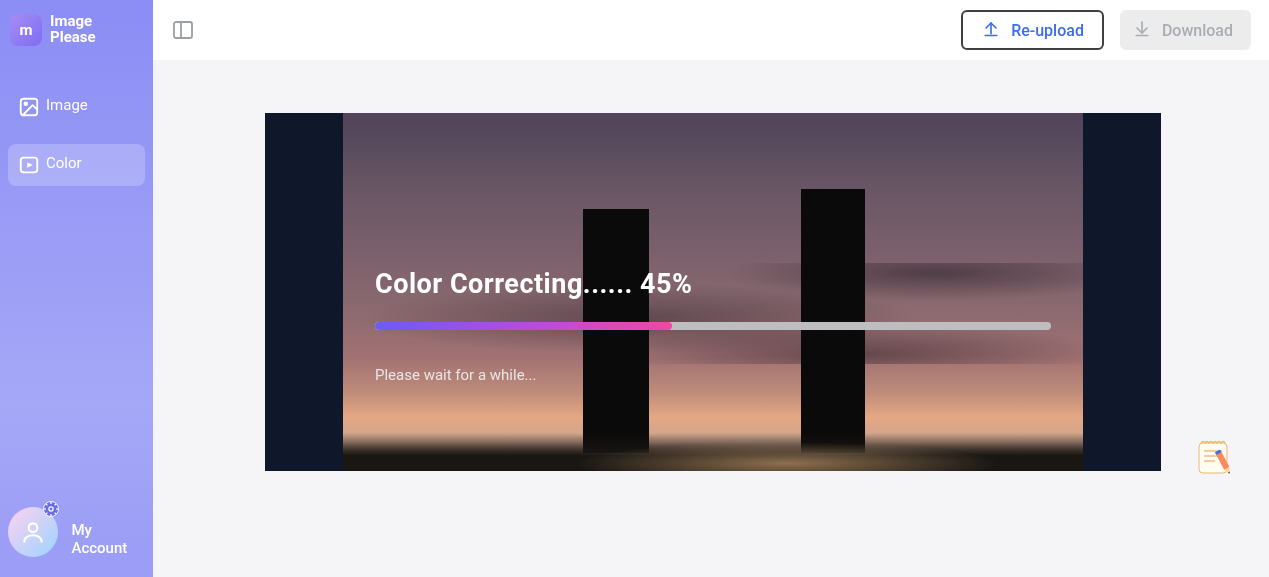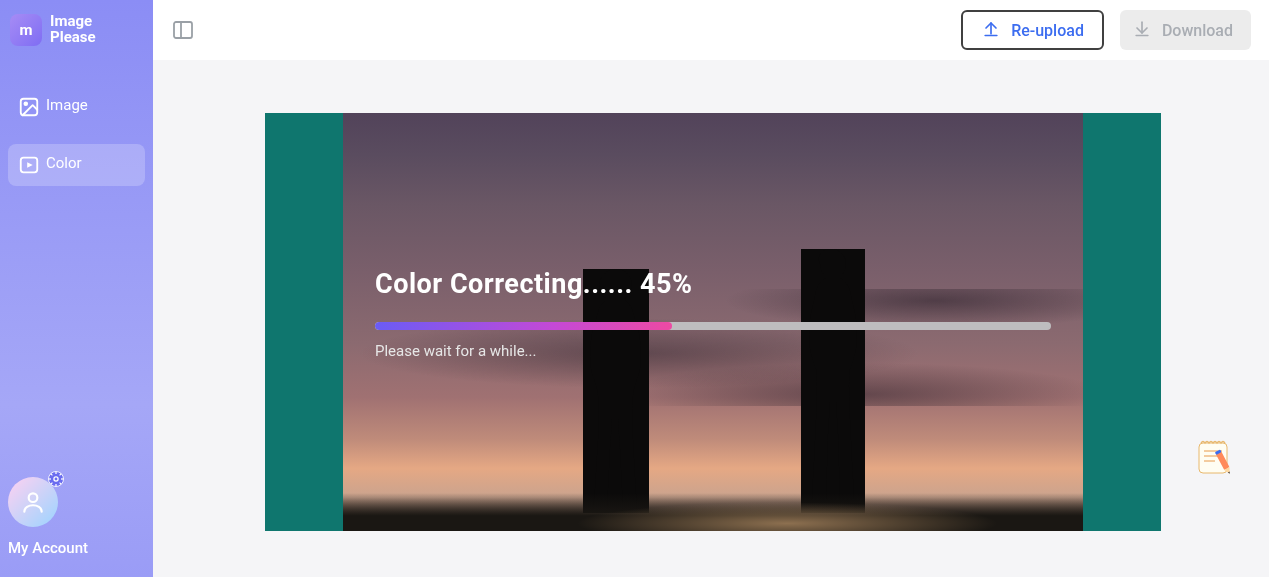--- a/index.html
+++ b/index.html
@@ -71,22 +71,22 @@
     }
     .nav-icon {
       width: 22px;
       height: 22px;
       flex-shrink: 0;
     }
 
     .sidebar-bottom {
       margin-top: auto;
       display: flex;
-      flex-direction: column;
-      align-items: flex-start;
+      flex-direction: row;
+      align-items: flex-end;
       gap: 12px;
     }
     .avatar-wrap {
       position: relative;
       width: 56px;
       height: 56px;
     }
     .avatar {
       width: 50px;
       height: 50px;
@@ -169,22 +169,22 @@
       right: 0;
       bottom: 0;
       background: #f5f5f7;
     }
 
     .canvas-frame {
       position: absolute;
       left: 112px;
       top: 53px;
       width: 896px;
-      height: 418px;
-      background: #0f766e;
+      height: 358px;
+      background: #0f172a;
       overflow: hidden;
     }
 
     
     .scene {
       position: absolute;
       left: 78px;
       right: 78px;
       top: 0;
       bottom: 0;
@@ -260,21 +260,21 @@
       border-radius: 6px;
       overflow: hidden;
     }
     .progress-fill {
       height: 100%;
       width: 44%;
       background: linear-gradient(90deg, #6a5cf5 0%, #c449d6 60%, #ed4aa3 100%);
       border-radius: 6px;
     }
     .progress-sub {
-      margin-top: 12px;
+      margin-top: 36px;
       font-size: 15px;
       color: #e6e6e6;
     }
 
     
     .float-widget {
       position: absolute;
       right: 34px;
       bottom: 100px;
       width: 40px;

